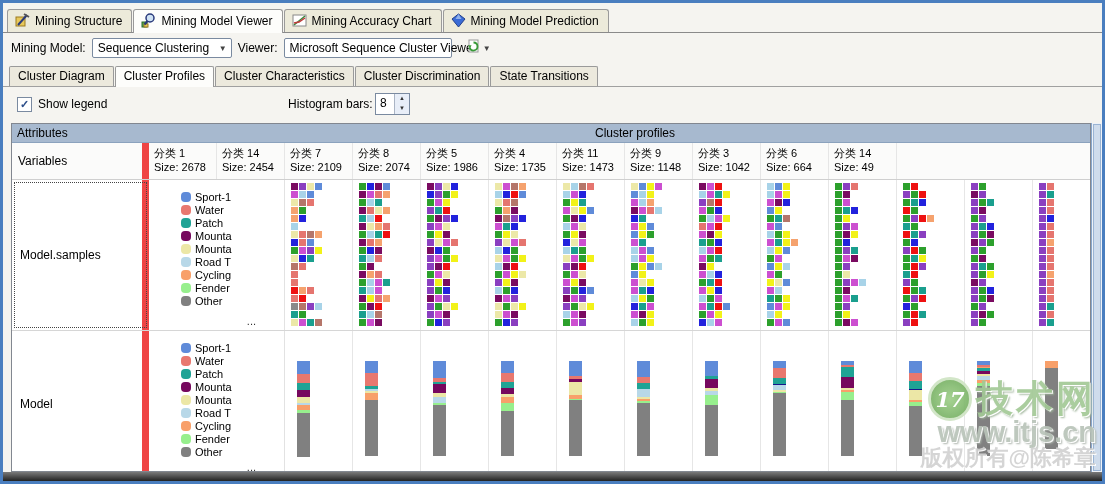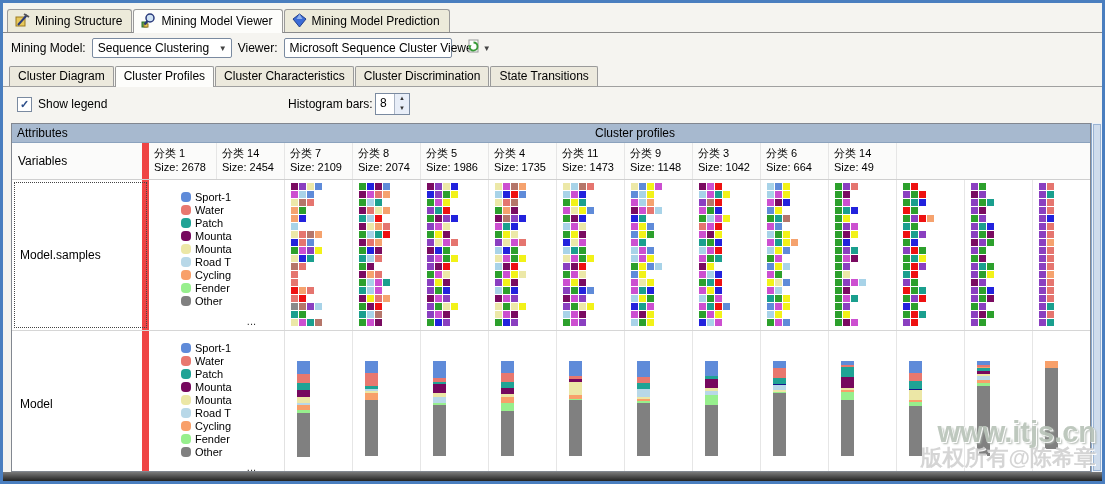--- a/index.html
+++ b/index.html
@@ -118,20 +118,30 @@
             <rect x="3" y="11" width="4" height="3" fill="#e8c85a" stroke="#9a7a20"></rect>
             <circle cx="9" cy="5" r="4" fill="#cfe2f4" stroke="#2a3a7a" stroke-width="1.5"></circle>
             <path d="M6.5 8 L3.5 11.5" stroke="#2a3a7a" stroke-width="2"></path>
           </svg>
       </span>
       <span>Mining Model Viewer</span>
     </div>
     <div class="tab">
       <span class="ticon">
         <svg width="15" height="15" viewBox="0 0 15 15">
+            <rect x="1" y="2" width="13" height="11" fill="#fff" stroke="#888"></rect>
+            <path d="M2 12 L13 3" stroke="#3a8a3a" stroke-width="1.5"></path>
+            <path d="M2 10 L7 9 L13 5" stroke="#c03a3a" stroke-width="1.5" fill="none"></path>
+          </svg>
+      </span>
+      <span>Mining Accuracy Chart</span>
+    </div>
+    <div class="tab">
+      <span class="ticon">
+        <svg width="15" height="15" viewBox="0 0 15 15">
             <polygon points="7.5,1 14,6 7.5,14 1,6" fill="#3a6bd6" stroke="#23408a"></polygon>
             <polygon points="7.5,1 10.5,6 4.5,6" fill="#8fb0ea"></polygon>
           </svg>
       </span>
       <span>Mining Model Prediction</span>
     </div>
   </div>
 
   <div class="toolbar">
     <span class="tlabel">Mining Model:</span>
@@ -707,17 +717,21 @@
         </div>
     </div>
   </div>
 
   <div class="vscroll">
       <div class="vthumb"></div>
     </div>
   <div class="hscroll"></div>
 
   <div class="watermark">
+    <div class="wm-line1">
+      <span class="wm-badge">17</span>
+      <span class="wm-name">技术网</span>
+    </div>
     <div class="wm-url">www.itjs.cn</div>
     <div class="wm-copy">版权所有@陈希章</div>
   </div>
 
 </div>
 
 </body></html>

